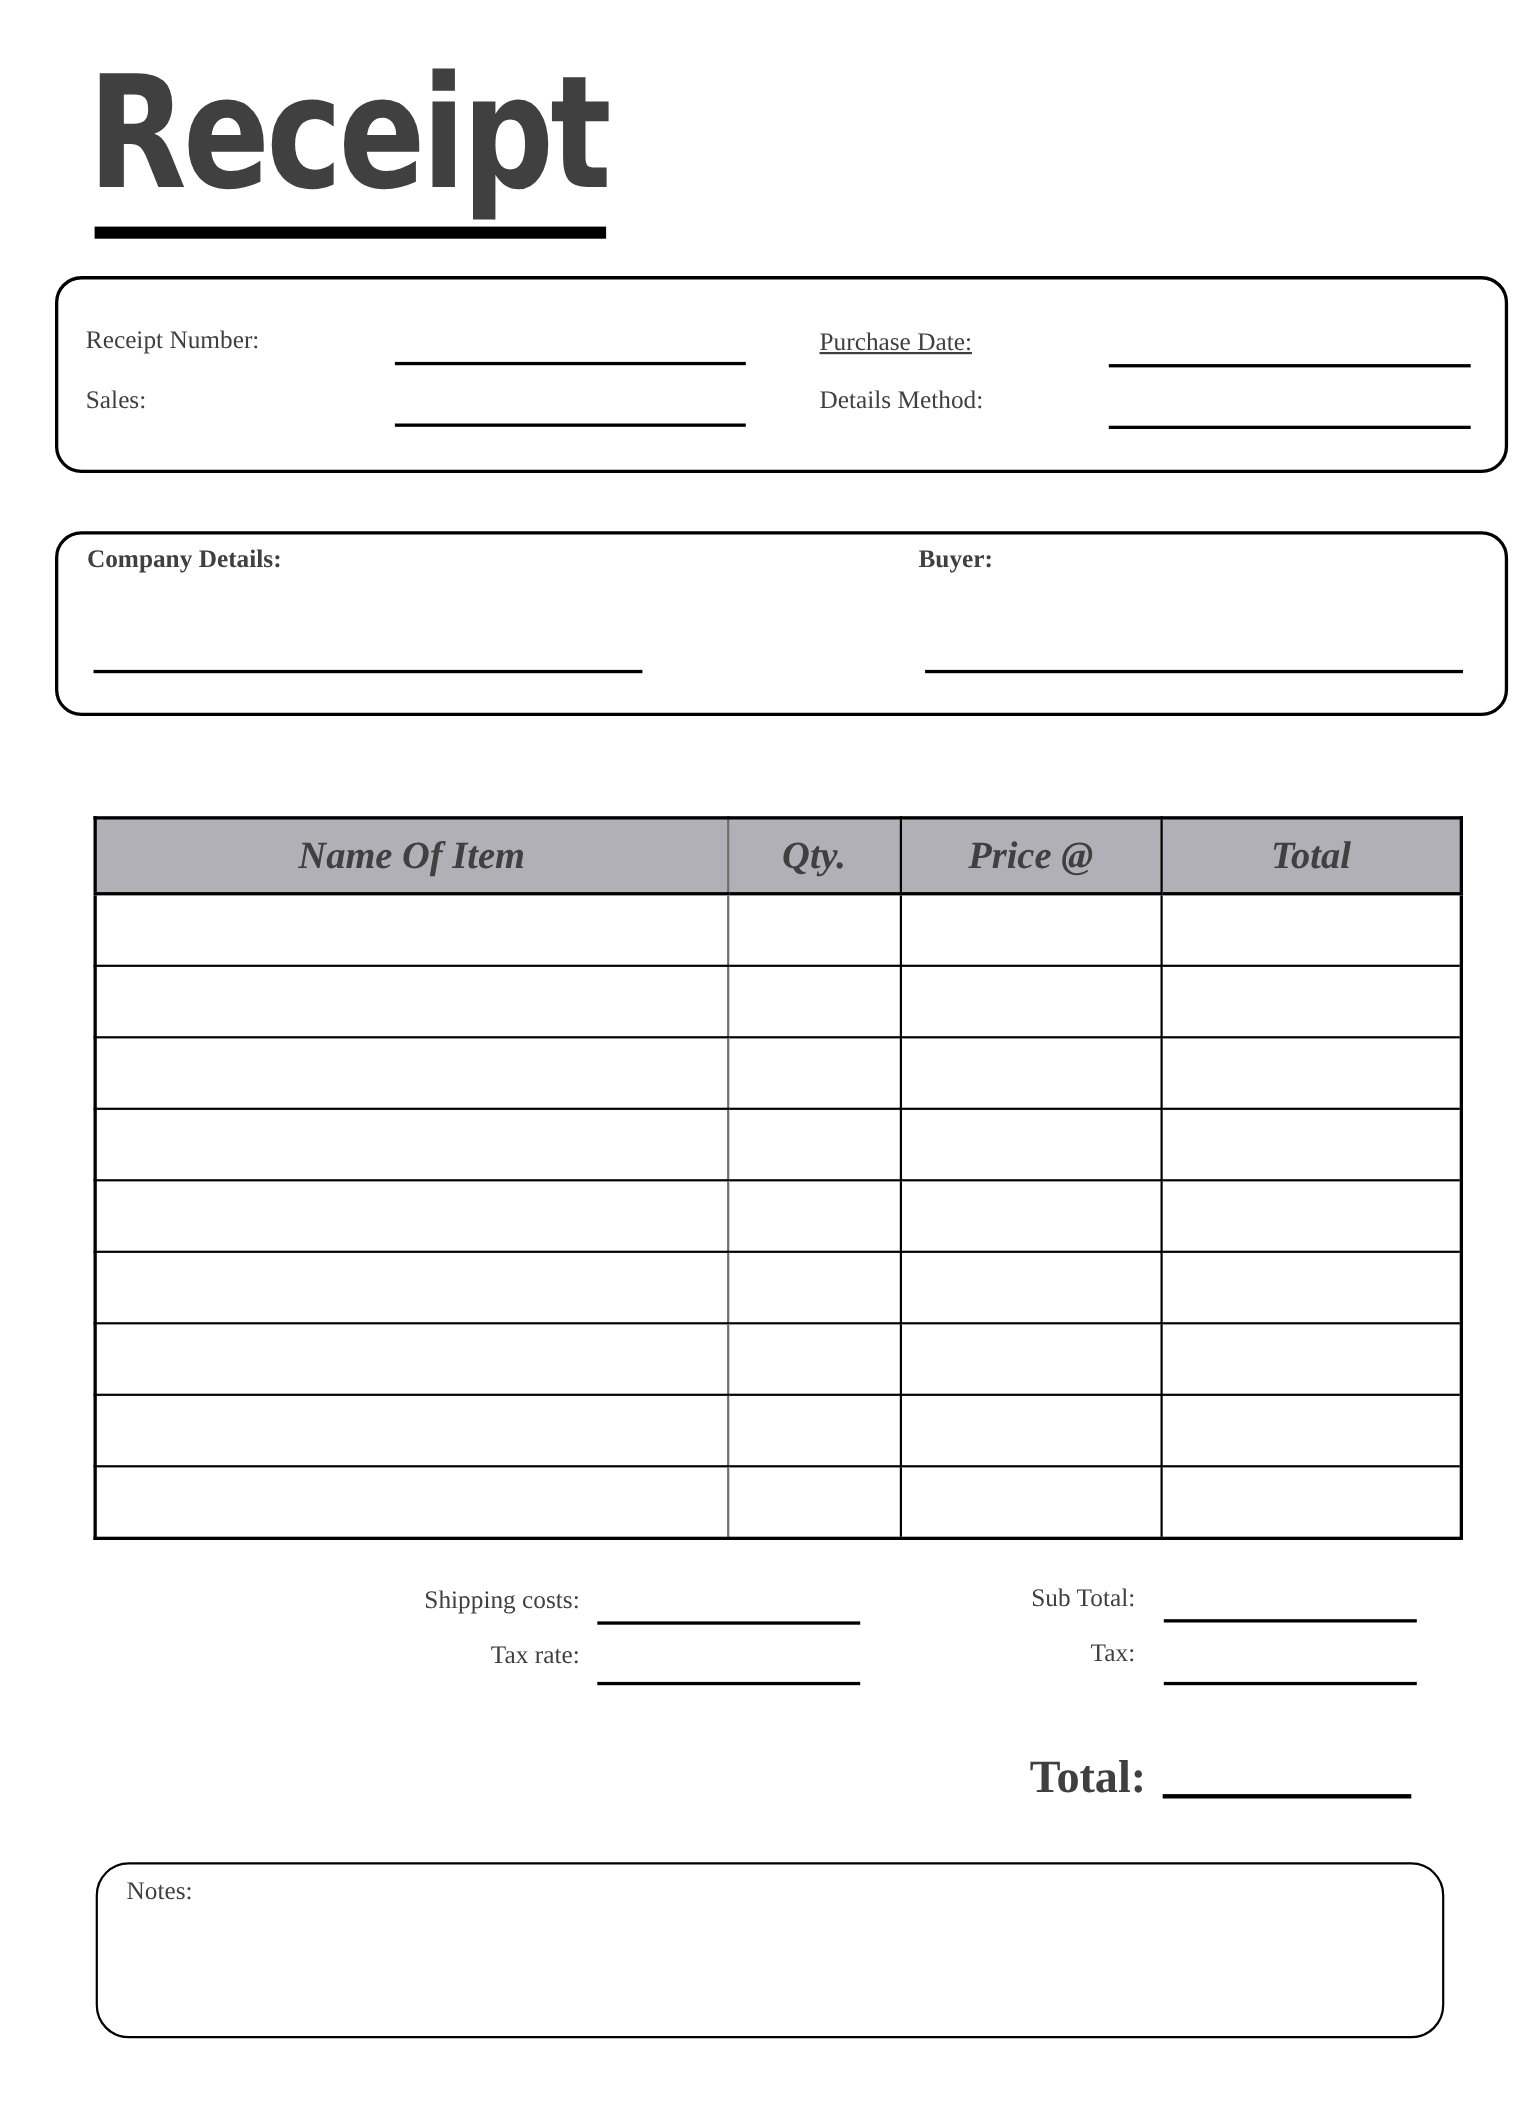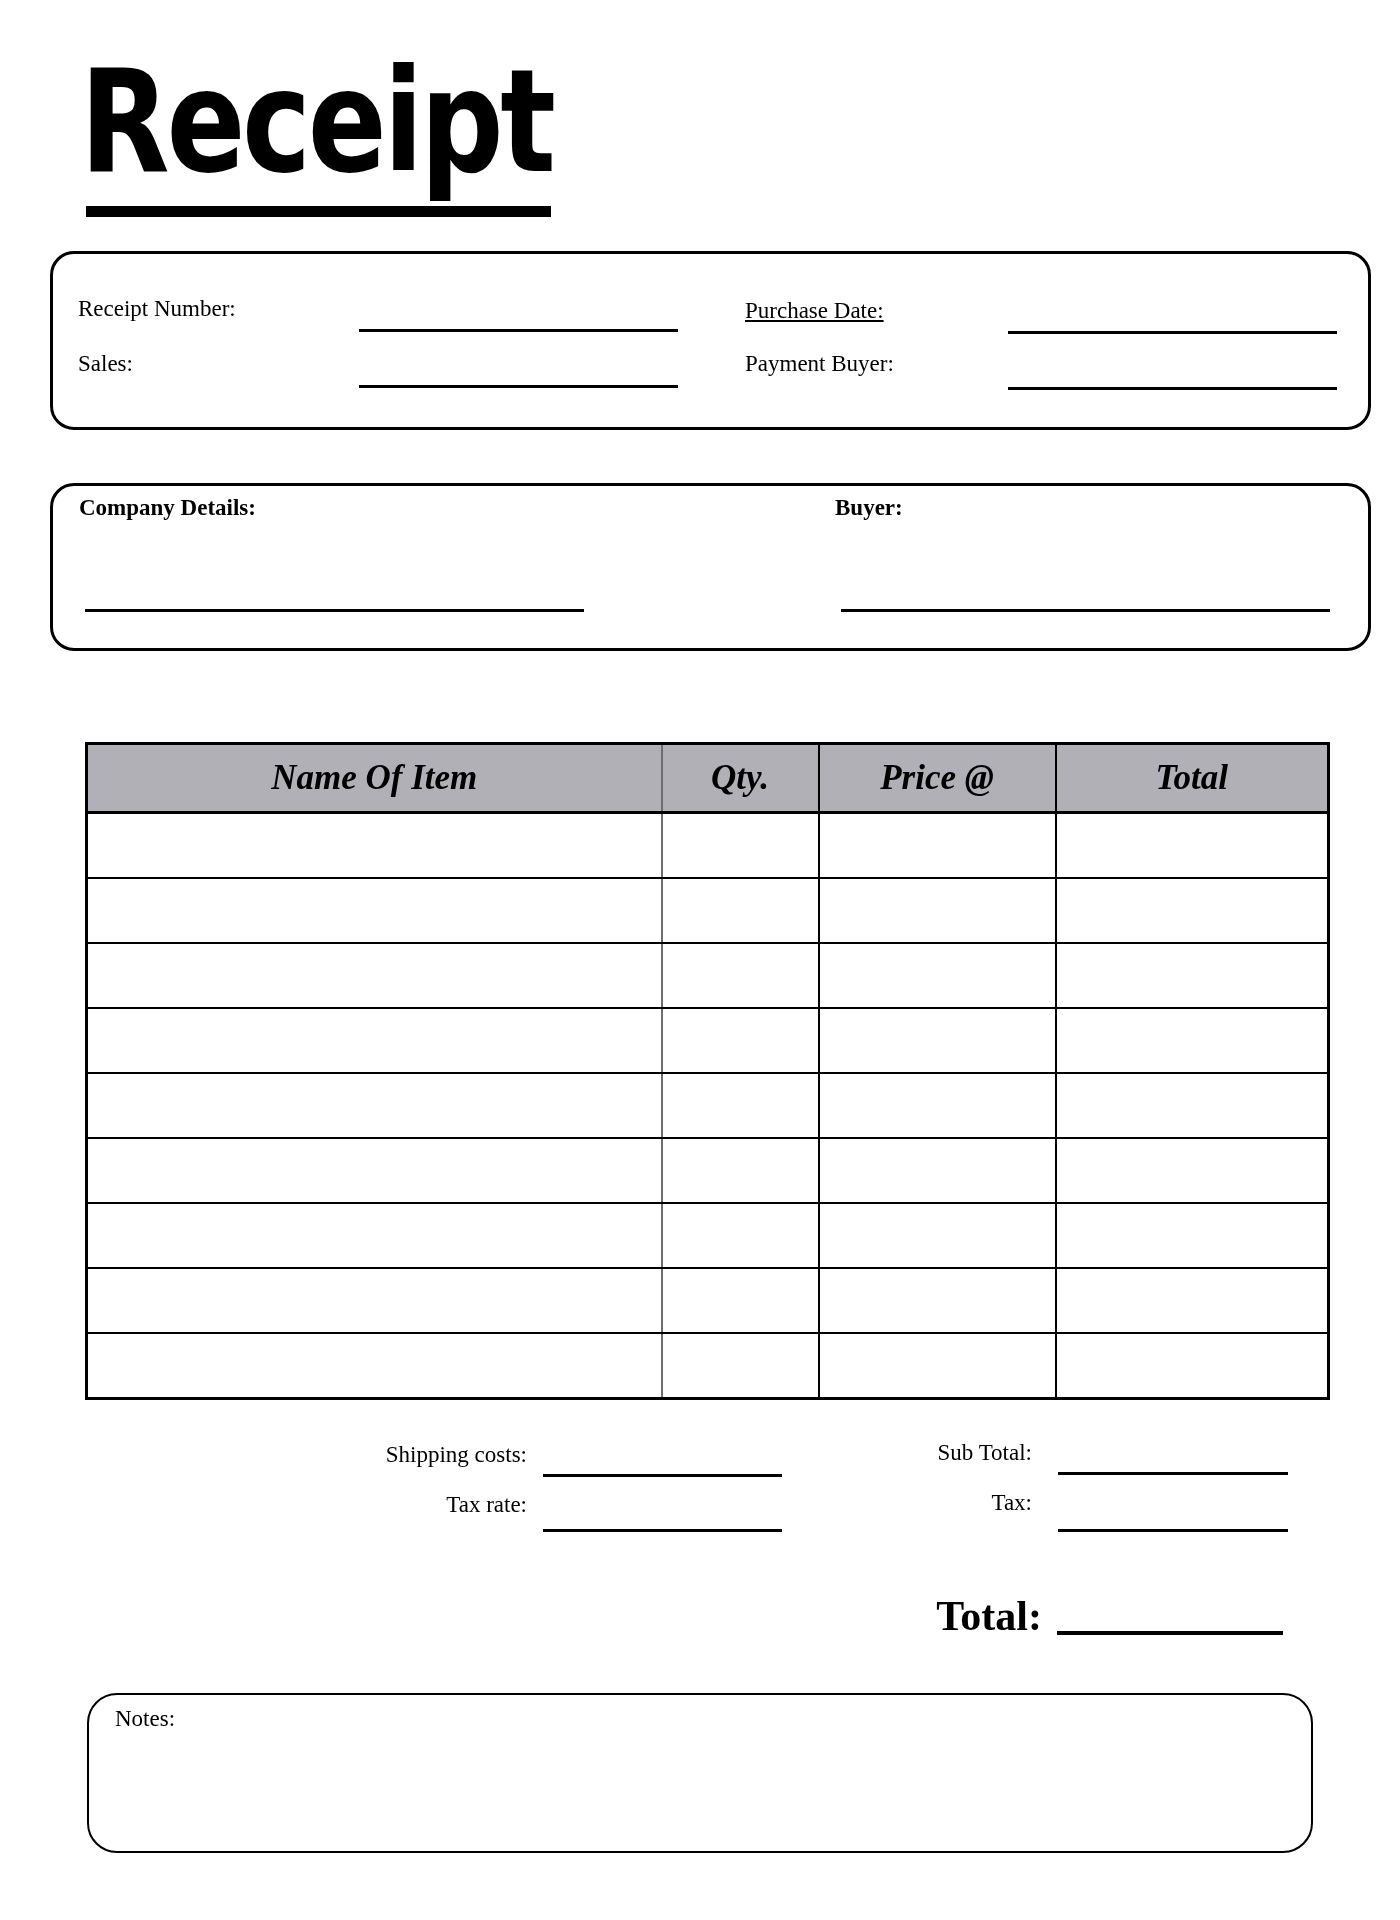--- a/index.html
+++ b/index.html
@@ -1,18 +1,18 @@
 <!DOCTYPE html>
 <html><head>
 <meta charset="utf-8">
 <style>
   html,body { margin:0; padding:0; background:#fff; }
   .page {
     position:relative; width:1400px; height:1920px; background:#ffffff;
-    font-family:"Liberation Serif", serif; color:#000000; overflow:hidden;
+    font-family:"Liberation Serif", serif; color:#404040; overflow:hidden;
   }
 
   
   .doc-title {
     position:absolute; left:80px; top:40px;
     font-family:"DejaVu Sans", sans-serif; font-weight:bold;
     font-size:142px; line-height:1.15; letter-spacing:-4px;
     transform:scaleX(0.82); transform-origin:left top; white-space:nowrap;
   }
   .title-underline { position:absolute; left:86px; top:206px; width:465px; height:11px; background:#000; }
@@ -78,21 +78,21 @@
   <div class="doc-title">Receipt</div>
   <div class="title-underline"></div>
 
   <div class="box info-box"></div>
   <span class="lbl lbl-receipt-number">Receipt Number:</span>
   <div class="fill-line line-receipt"></div>
   <span class="lbl lbl-sales">Sales:</span>
   <div class="fill-line line-sales"></div>
   <span class="lbl lbl-purchase-date">Purchase Date:</span>
   <div class="fill-line line-purchase"></div>
-  <span class="lbl lbl-payment-method">Payment Buyer:</span>
+  <span class="lbl lbl-payment-method">Details Method:</span>
   <div class="fill-line line-payment"></div>
 
   <div class="box party-box"></div>
   <span class="lbl bold lbl-company">Company Details:</span>
   <div class="fill-line line-company"></div>
   <span class="lbl bold lbl-buyer">Buyer:</span>
   <div class="fill-line line-buyer"></div>
 
   <div class="items-wrap">
     <table class="items">

